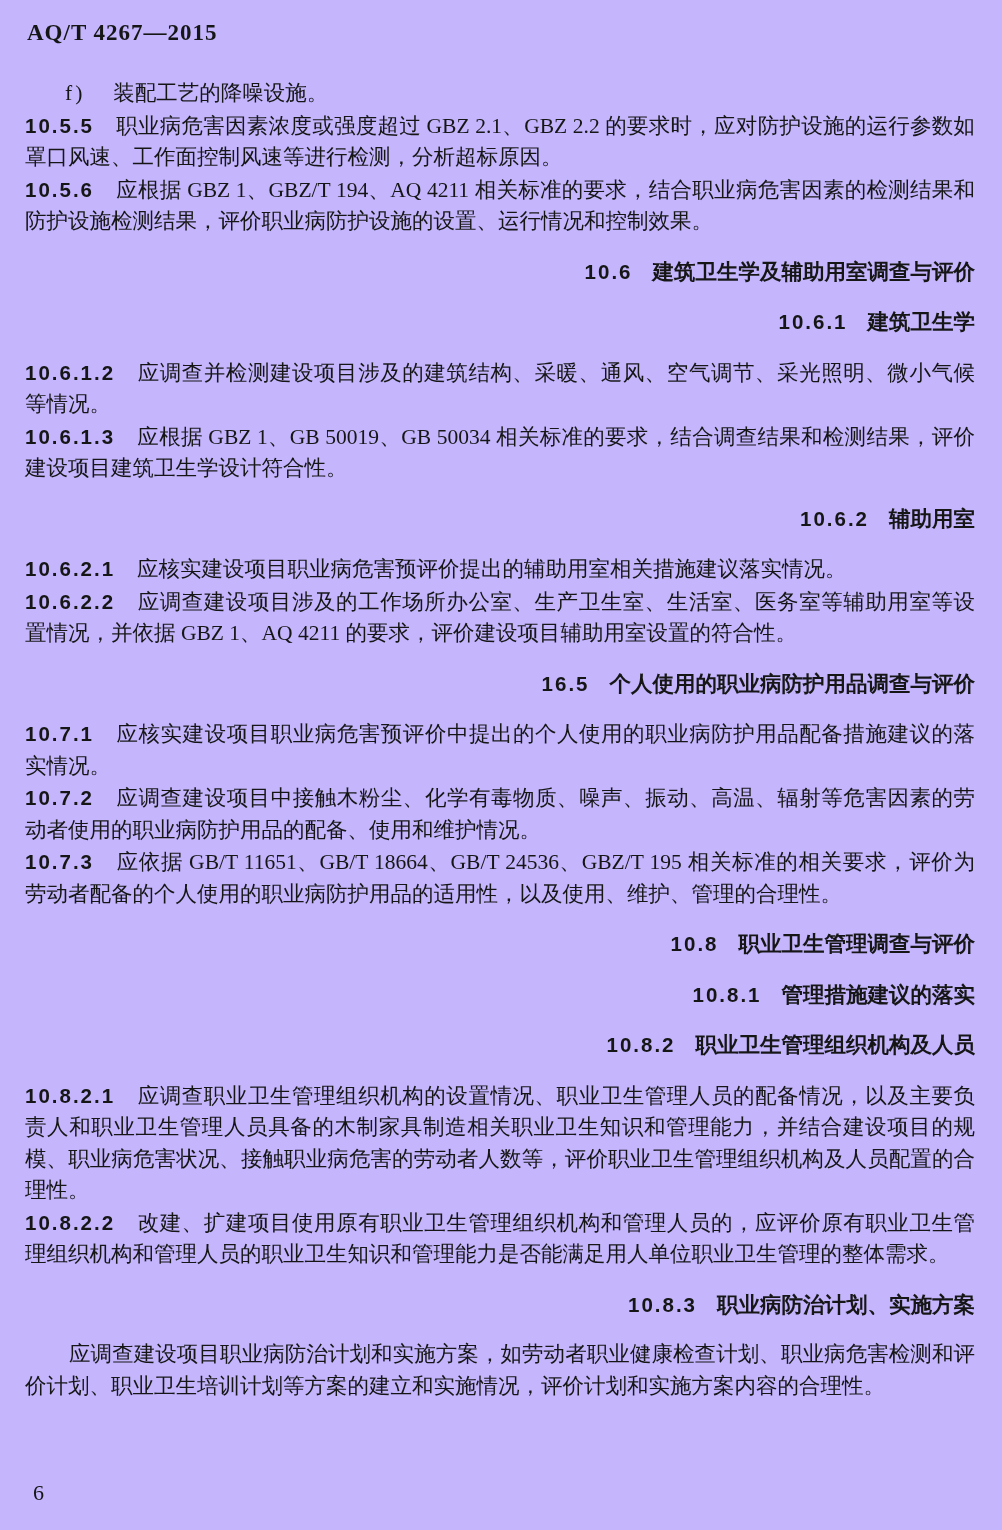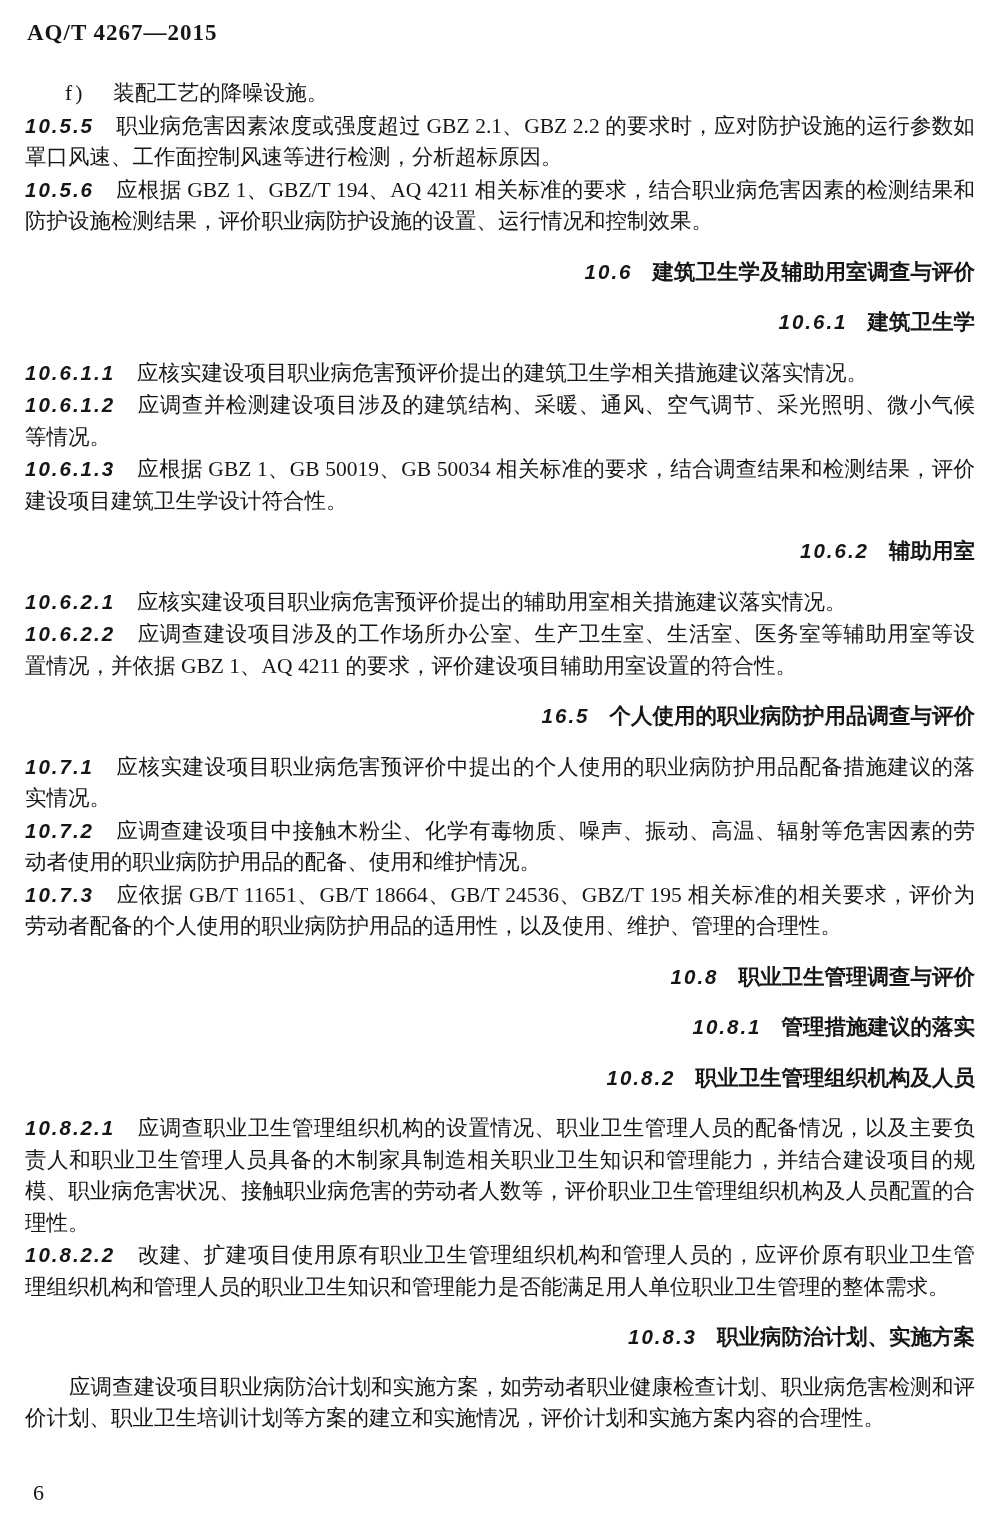--- a/index.html
+++ b/index.html
@@ -5,21 +5,21 @@
   html, body {
     margin: 0;
     padding: 0;
     background: #e8e8e8;
   }
   .page {
     position: relative;
     width: 1002px;
     height: 1530px;
     margin: 0 auto;
-    background: #ffffff;
+    background: #c4b5fd;
     color: #161616;
     overflow: hidden;
     font-family: "Liberation Serif", "DejaVu Serif", serif;
   }
   .doc-header {
     position: absolute;
     top: 20px;
     left: 27px;
     font-family: "Liberation Serif", "DejaVu Serif", serif;
     font-weight: bold;
@@ -40,21 +40,20 @@
     text-align: justify;
     font-family: "Liberation Serif", "DejaVu Serif", serif;
   }
   .clause-num {
     font-family: "Liberation Sans", "DejaVu Sans", sans-serif;
     font-weight: bold;
     font-size: 20.5px;
     letter-spacing: 2px;
     margin-right: 22px;
     white-space: nowrap;
-    font-style: italic;
   }
   .heading {
     margin: 18px 0;
     font-family: "Liberation Sans", "DejaVu Sans", sans-serif;
     font-weight: bold;
     font-size: 21.5px;
     line-height: 31.5px;
     text-align: right;
   }
   .heading .clause-num {
@@ -83,21 +82,20 @@
 
 <div class="page">
   <div class="doc-header">AQ/T 4267—2015</div>
 
   <main class="doc-body" id="doc-body">
       <p class="para list-item"><span class="item-label">f)</span><span>装配工艺的降噪设施。</span></p>
       <p class="para clause"><span class="clause-num">10.5.5</span><span>职业病危害因素浓度或强度超过 GBZ 2.1、GBZ 2.2 的要求时，应对防护设施的运行参数如罩口风速、工作面控制风速等进行检测，分析超标原因。</span></p>
       <p class="para clause"><span class="clause-num">10.5.6</span><span>应根据 GBZ 1、GBZ/T 194、AQ 4211 相关标准的要求，结合职业病危害因素的检测结果和防护设施检测结果，评价职业病防护设施的设置、运行情况和控制效果。</span></p>
       <h2 class="heading"><span class="clause-num">10.6</span><span>建筑卫生学及辅助用室调查与评价</span></h2>
       <h2 class="heading"><span class="clause-num">10.6.1</span><span>建筑卫生学</span></h2>
-      <p class="para clause"><span class="clause-num">10.6.1.1</span><span>应核实建设项目职业病危害预评价提出的建筑卫生学相关措施建议落实情况。</span></p>
       <p class="para clause"><span class="clause-num">10.6.1.2</span><span>应调查并检测建设项目涉及的建筑结构、采暖、通风、空气调节、采光照明、微小气候等情况。</span></p>
       <p class="para clause"><span class="clause-num">10.6.1.3</span><span>应根据 GBZ 1、GB 50019、GB 50034 相关标准的要求，结合调查结果和检测结果，评价建设项目建筑卫生学设计符合性。</span></p>
       <h2 class="heading"><span class="clause-num">10.6.2</span><span>辅助用室</span></h2>
       <p class="para clause"><span class="clause-num">10.6.2.1</span><span>应核实建设项目职业病危害预评价提出的辅助用室相关措施建议落实情况。</span></p>
       <p class="para clause"><span class="clause-num">10.6.2.2</span><span>应调查建设项目涉及的工作场所办公室、生产卫生室、生活室、医务室等辅助用室等设置情况，并依据 GBZ 1、AQ 4211 的要求，评价建设项目辅助用室设置的符合性。</span></p>
       <h2 class="heading"><span class="clause-num">16.5</span><span>个人使用的职业病防护用品调查与评价</span></h2>
       <p class="para clause"><span class="clause-num">10.7.1</span><span>应核实建设项目职业病危害预评价中提出的个人使用的职业病防护用品配备措施建议的落实情况。</span></p>
       <p class="para clause"><span class="clause-num">10.7.2</span><span>应调查建设项目中接触木粉尘、化学有毒物质、噪声、振动、高温、辐射等危害因素的劳动者使用的职业病防护用品的配备、使用和维护情况。</span></p>
       <p class="para clause"><span class="clause-num">10.7.3</span><span>应依据 GB/T 11651、GB/T 18664、GB/T 24536、GBZ/T 195 相关标准的相关要求，评价为劳动者配备的个人使用的职业病防护用品的适用性，以及使用、维护、管理的合理性。</span></p>
       <h2 class="heading"><span class="clause-num">10.8</span><span>职业卫生管理调查与评价</span></h2>

